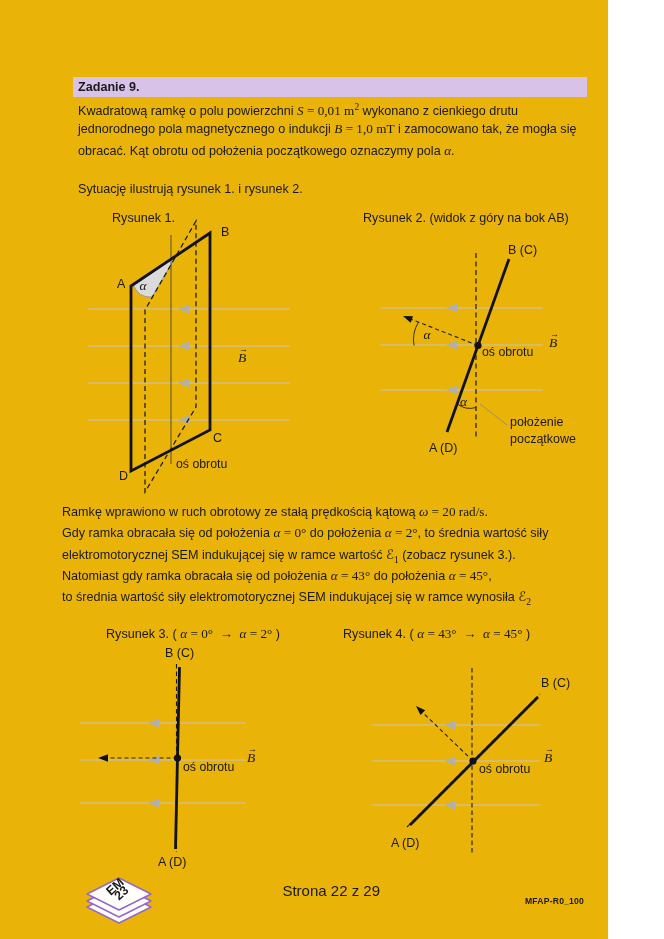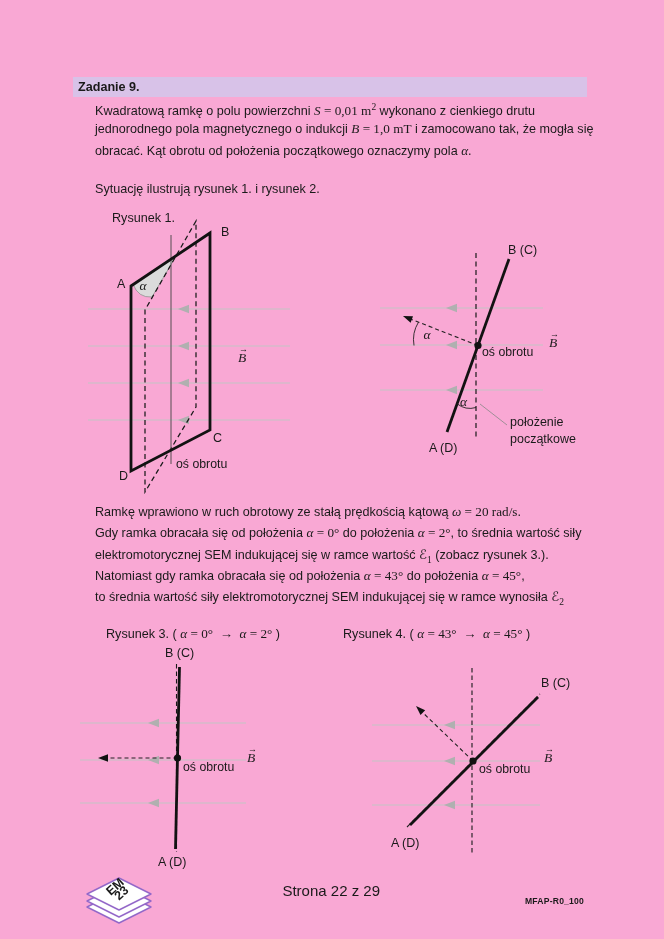--- a/index.html
+++ b/index.html
@@ -1,21 +1,21 @@
 <!DOCTYPE html>
 <html><head>
 <meta charset="utf-8">
 <style>
   html,body{margin:0;padding:0;background:#ffffff;}
-  .page{position:relative;width:664px;height:939px;background:#f9a8d4;overflow:hidden;
+  .page{position:relative;width:608px;height:939px;background:#eab308;overflow:hidden;
         font-family:"Liberation Sans",sans-serif;color:#1a1a1a;}
   .abs{position:absolute;}
   .bar{background:#d8c2e8;}
   .bar .title{font-weight:bold;font-size:12.6px;line-height:20px;padding-left:5px;}
-  .para .line{display:block;height:21.3px;line-height:21.3px;font-size:12.6px;white-space:pre;margin-left:17px;}
+  .para .line{display:block;height:21.3px;line-height:21.3px;font-size:12.6px;white-space:pre;}
   .f-i{font-family:"Liberation Serif","DejaVu Serif","DejaVu Sans",serif;font-style:italic;font-size:13.2px;}
   .f-r{font-family:"Liberation Serif","DejaVu Serif","DejaVu Sans",serif;font-size:13.2px;}
   .f-t{}
   sub.f-r,sup.f-r,sub.f-i,sup.f-i{font-size:9.5px;}
   .cap{font-size:12.6px;white-space:pre;line-height:14px;}
   svg text{font-family:"Liberation Sans",sans-serif;font-size:12.5px;fill:#1a1a1a;}
   svg text.svgmi{font-family:"Liberation Serif","DejaVu Serif","DejaVu Sans",serif;font-style:italic;font-size:13.5px;}
   svg text.vecar{font-size:9px;}
   svg text.small2{font-size:12.3px;}
   .footer-page{font-size:15px;text-align:right;}
@@ -34,20 +34,21 @@
     <div class="line"><span class="f-t">Kwadratową ramkę o polu powierzchni </span><span class="f-i">S</span><span class="f-r"> = 0,01 m</span><sup class="f-r">2</sup><span class="f-t"> wykonano z cienkiego drutu</span></div>
     <div class="line"><span class="f-t">jednorodnego pola magnetycznego o indukcji </span><span class="f-i">B</span><span class="f-r"> = 1,0 mT</span><span class="f-t"> i zamocowano tak, że mogła się</span></div>
     <div class="line"><span class="f-t">obracać. Kąt obrotu od położenia początkowego oznaczymy pola </span><span class="f-i">α</span><span class="f-t">.</span></div>
   </div>
 
   <div class="abs para" style="left:78px;top:179px;">
     <div class="line">Sytuację ilustrują rysunek 1. i rysunek 2.</div>
   </div>
 
   <div class="abs cap" style="left:112px;top:211px;">Rysunek 1.</div>
+  <div class="abs cap" style="left:363px;top:211px;">Rysunek 2. (widok z góry na bok AB)</div>
 
   <svg class="abs" style="left:60px;top:212px;" width="260" height="292" viewBox="60 212 260 292">
     <g stroke="#c4c4c4" stroke-width="1.1">
       <line x1="88" y1="309" x2="290" y2="309"></line>
       <line x1="88" y1="346" x2="290" y2="346"></line>
       <line x1="88" y1="383" x2="290" y2="383"></line>
       <line x1="88" y1="420" x2="290" y2="420"></line>
     </g>
     <g fill="#b0b0b0">
       <polygon points="178,309 189,304.8 189,313.2"></polygon>
@@ -92,21 +93,21 @@
     <text x="429" y="452">A (D)</text>
     <text x="482" y="356" class="small2">oś obrotu</text>
     <text x="427" y="339" class="svgmi" text-anchor="middle">α</text>
     <text x="463.5" y="406" class="svgmi" text-anchor="middle">α</text>
     <text x="510" y="426">położenie</text>
     <text x="510" y="443">początkowe</text>
     <text x="549" y="347" class="svgmi">B</text>
     <text x="550" y="337" class="vecar">→</text>
   </svg>
 
-  <div class="abs para" style="left:78px;top:501px;">
+  <div class="abs para" style="left:62px;top:501px;">
     <div class="line"><span class="f-t">Ramkę wprawiono w ruch obrotowy ze stałą prędkością kątową </span><span class="f-i">ω</span><span class="f-r"> = 20 rad/s</span><span class="f-t">.</span></div>
     <div class="line"><span class="f-t">Gdy ramka obracała się od położenia </span><span class="f-i">α</span><span class="f-r"> = 0°</span><span class="f-t"> do położenia </span><span class="f-i">α</span><span class="f-r"> = 2°</span><span class="f-t">, to średnia wartość siły</span></div>
     <div class="line"><span class="f-t">elektromotorycznej SEM indukującej się w ramce wartość </span><span class="f-i">ℰ</span><sub class="f-r">1</sub><span class="f-t"> (zobacz rysunek 3.).</span></div>
     <div class="line"><span class="f-t">Natomiast gdy ramka obracała się od położenia </span><span class="f-i">α</span><span class="f-r"> = 43°</span><span class="f-t"> do położenia </span><span class="f-i">α</span><span class="f-r"> = 45°</span><span class="f-t">,</span></div>
     <div class="line"><span class="f-t">to średnia wartość siły elektromotorycznej SEM indukującej się w ramce wynosiła </span><span class="f-i">ℰ</span><sub class="f-r">2</sub></div>
   </div>
 
   <div class="abs cap" style="left:106px;top:627px;"><span class="f-t">Rysunek 3. ( </span><span class="f-i">α</span><span class="f-r"> = 0°  →  </span><span class="f-i">α</span><span class="f-r"> = 2°</span><span class="f-t"> )</span></div>
   <div class="abs cap" style="left:343px;top:627px;"><span class="f-t">Rysunek 4. ( </span><span class="f-i">α</span><span class="f-r"> = 43°  →  </span><span class="f-i">α</span><span class="f-r"> = 45°</span><span class="f-t"> )</span></div>
 

